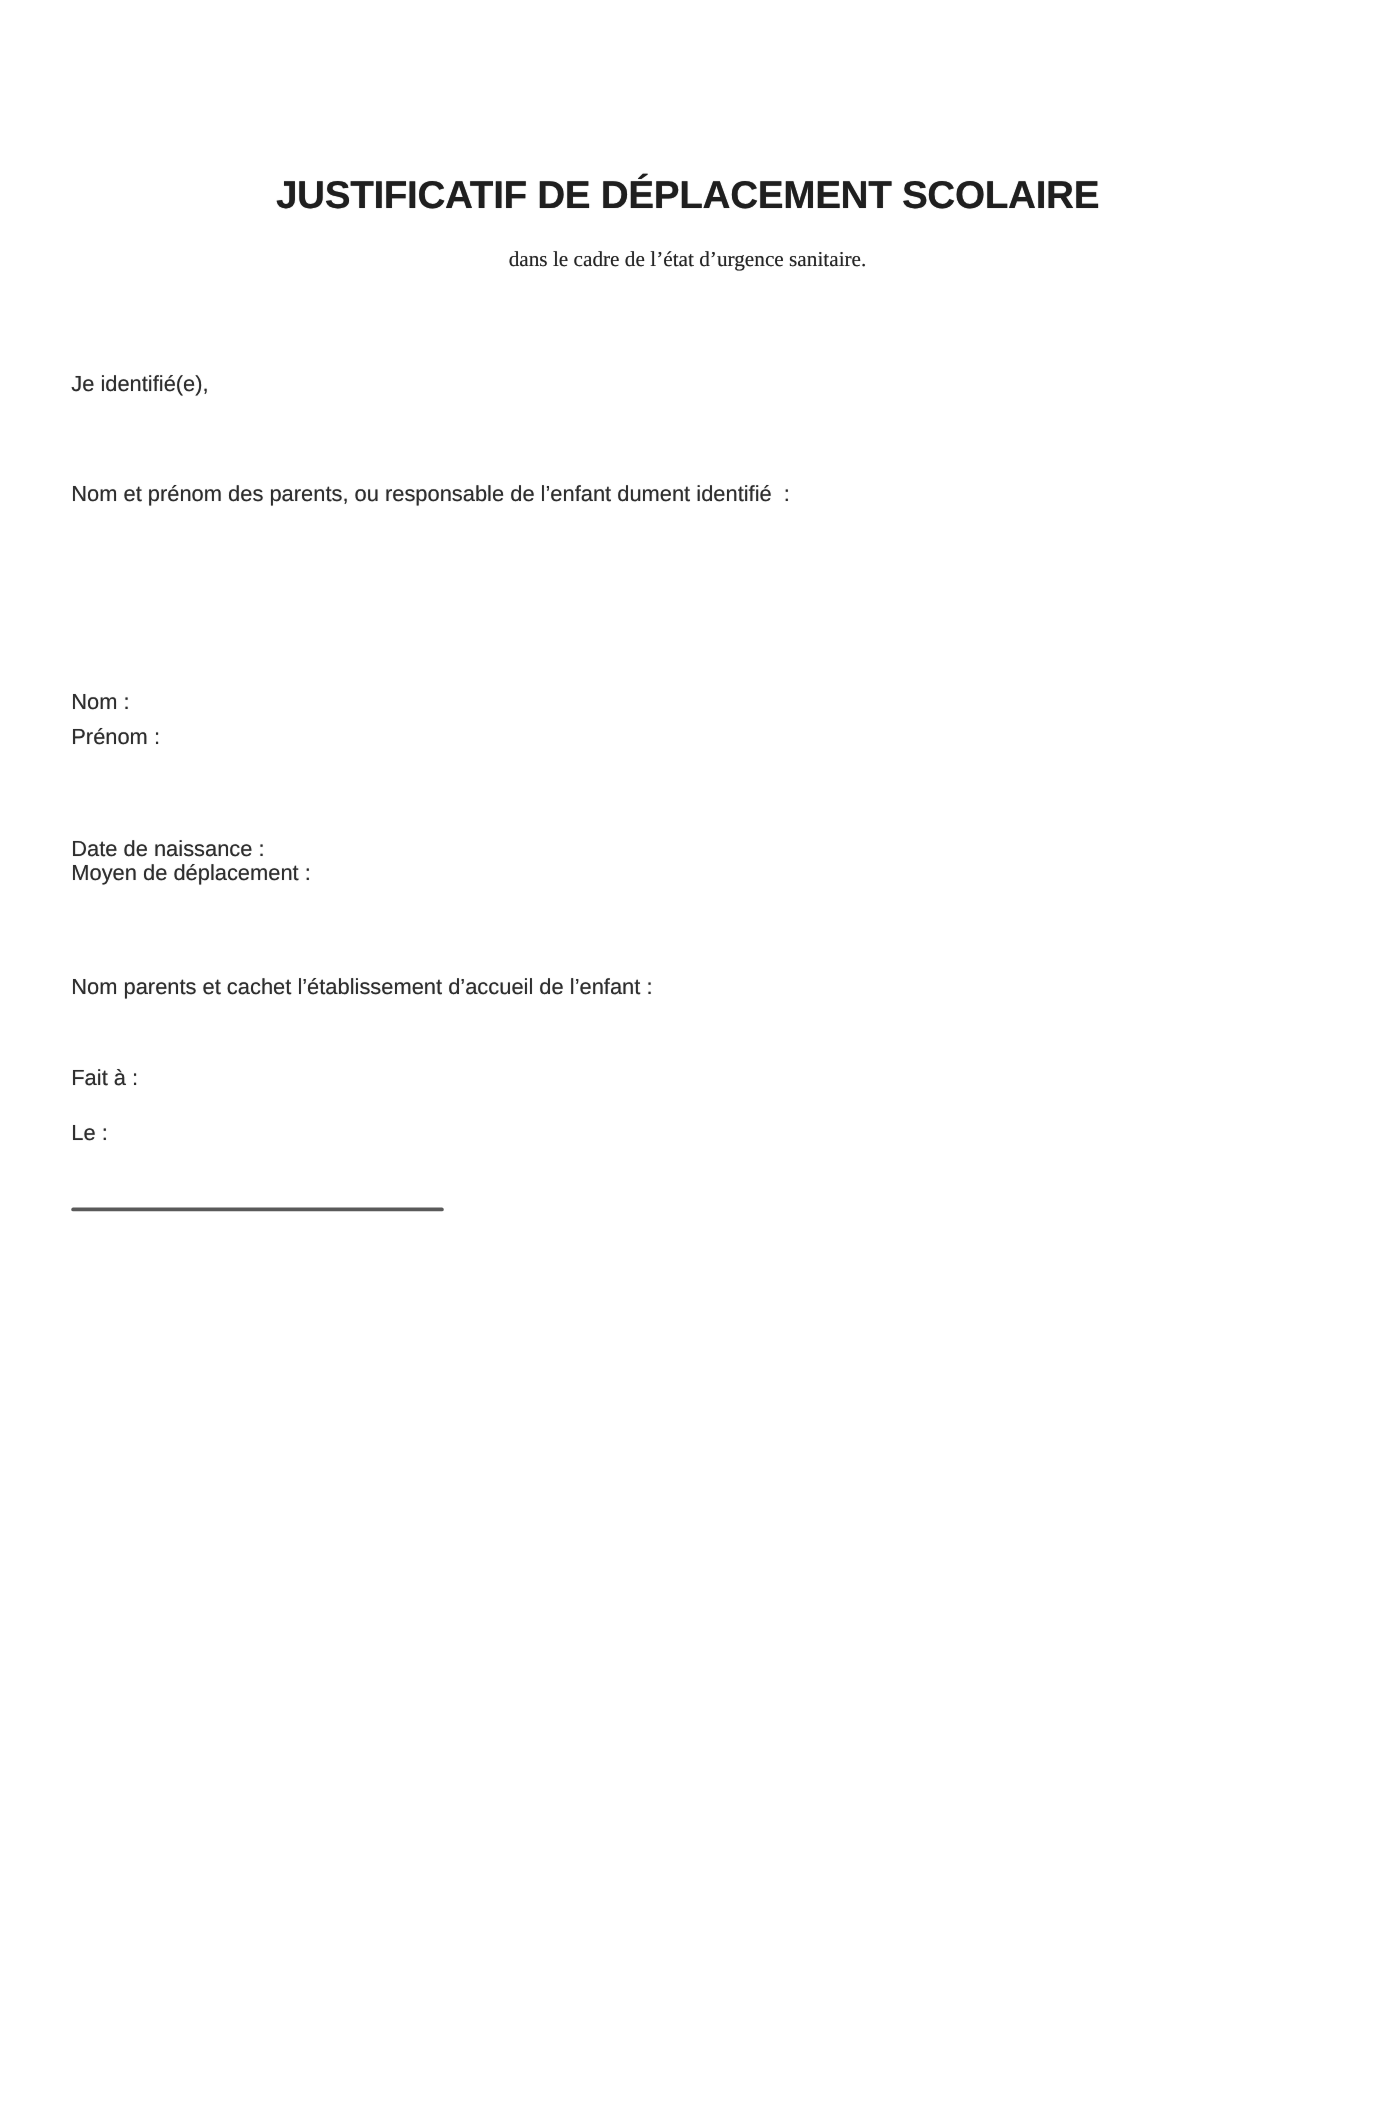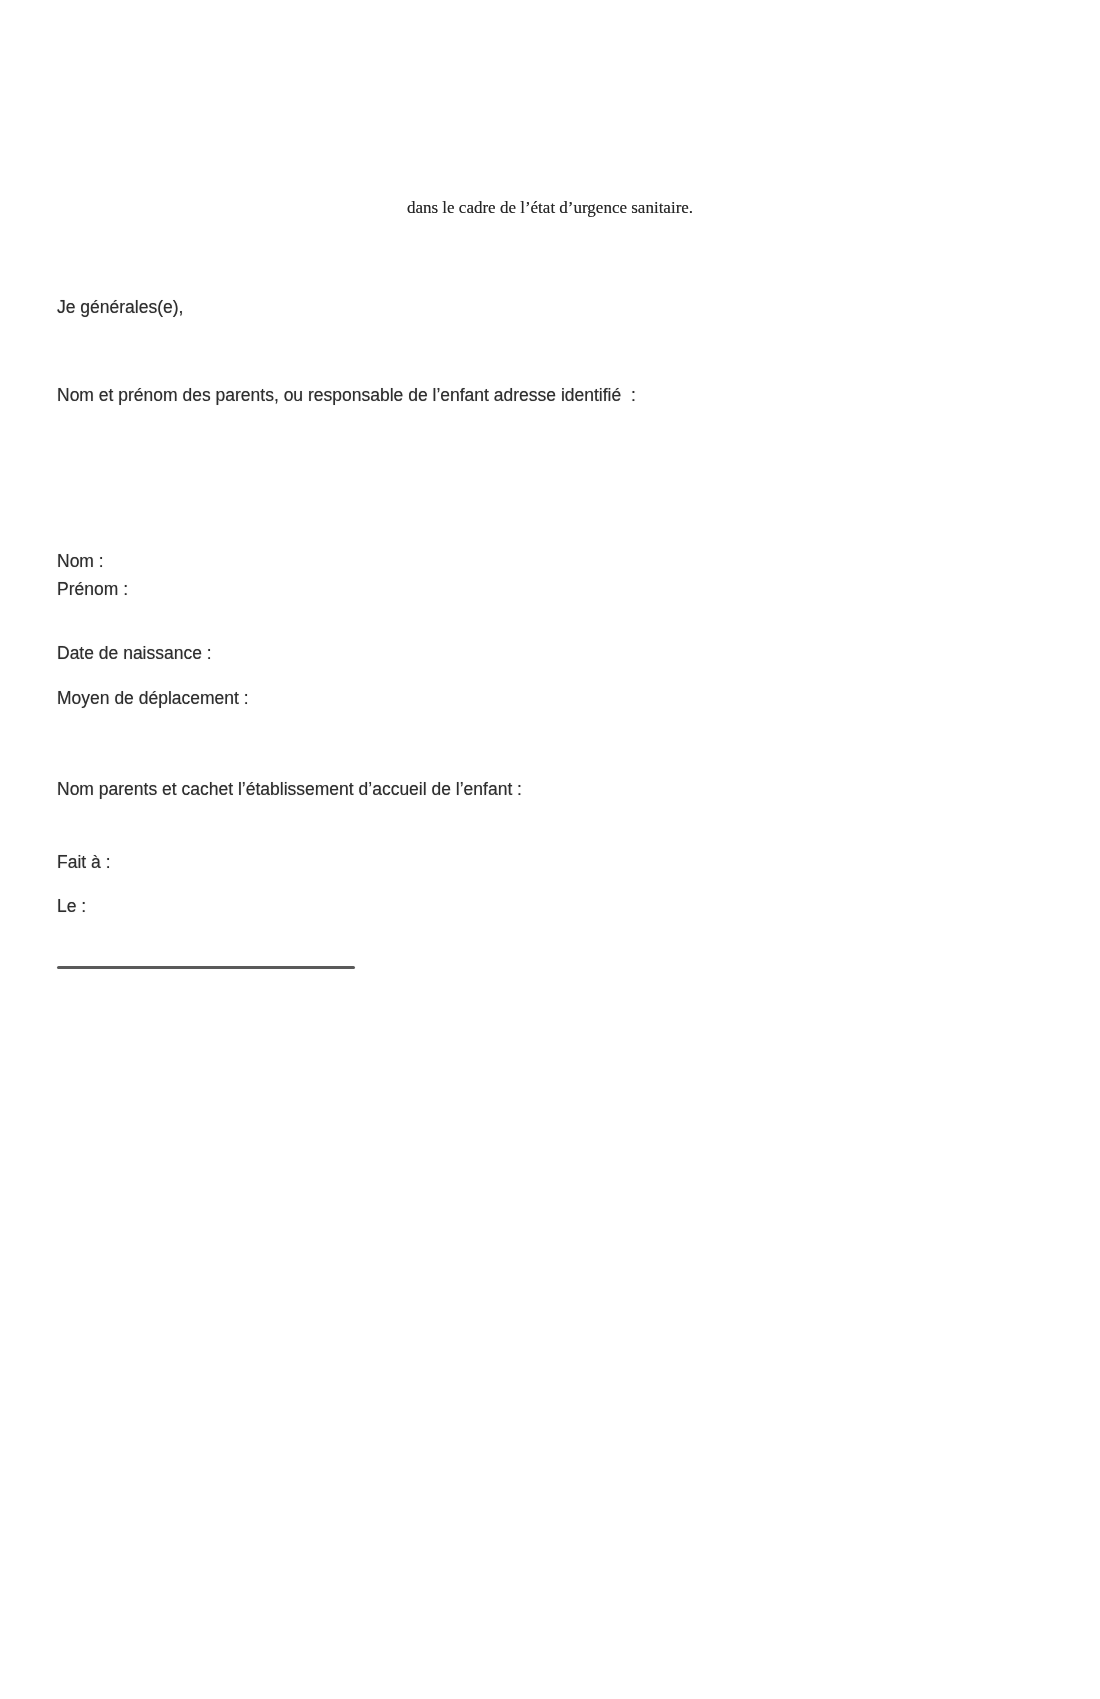--- a/index.html
+++ b/index.html
@@ -48,48 +48,49 @@
     font-size: 17.5px;
     line-height: 28px;
     white-space: pre-wrap;
     text-shadow: 0 0 0.7px rgba(43,43,43,0.55);
   }
   .intro        { top: 293px; }
   .parents      { top: 381px; }
   .certify      { top: 476px; width: 915px; }
   .f-nom        { top: 547px; }
   .f-prenom     { top: 575px; }
-  .f-naissance  { top: 639px; text-align: center; }
+  .f-naissance  { top: 665px; text-align: center; }
   .f-moyen      { top: 684px; }
   .establishment{ top: 775px; }
   .fait-a       { top: 828px; margin-top: 20px; }
   .le           { top: 892px; }
   .signature-line {
     position: absolute;
     top: 966px;
     left: 57px;
     width: 298px;
     height: 3px;
     background: var(--signature-line, #5a5a5a);
     border-radius: 2px;
   }
 </style>
 </head>
 <body>
 
 <div class="page">
 
+  <h1 class="title">JUSTIFICATIF DE DÉPLACEMENT SCOLAIRE</h1>
 
   <div class="subtitle">
     <div>dans le cadre de l’état d’urgence sanitaire.</div>
   </div>
 
-  <p class="line intro">Je générales(e),</p>
+  <p class="line intro">Je identifié(e),</p>
 
-  <p class="line parents">Nom et prénom des parents, ou responsable de l’enfant adresse identifié  :</p>
+  <p class="line parents">Nom et prénom des parents, ou responsable de l’enfant dument identifié  :</p>
 
 
   <p class="line f-nom">Nom :</p>
 
   <p class="line f-prenom">Prénom :</p>
 
   <p class="line f-naissance">Date de naissance :</p>
 
   <p class="line f-moyen">Moyen de déplacement :</p>
 

